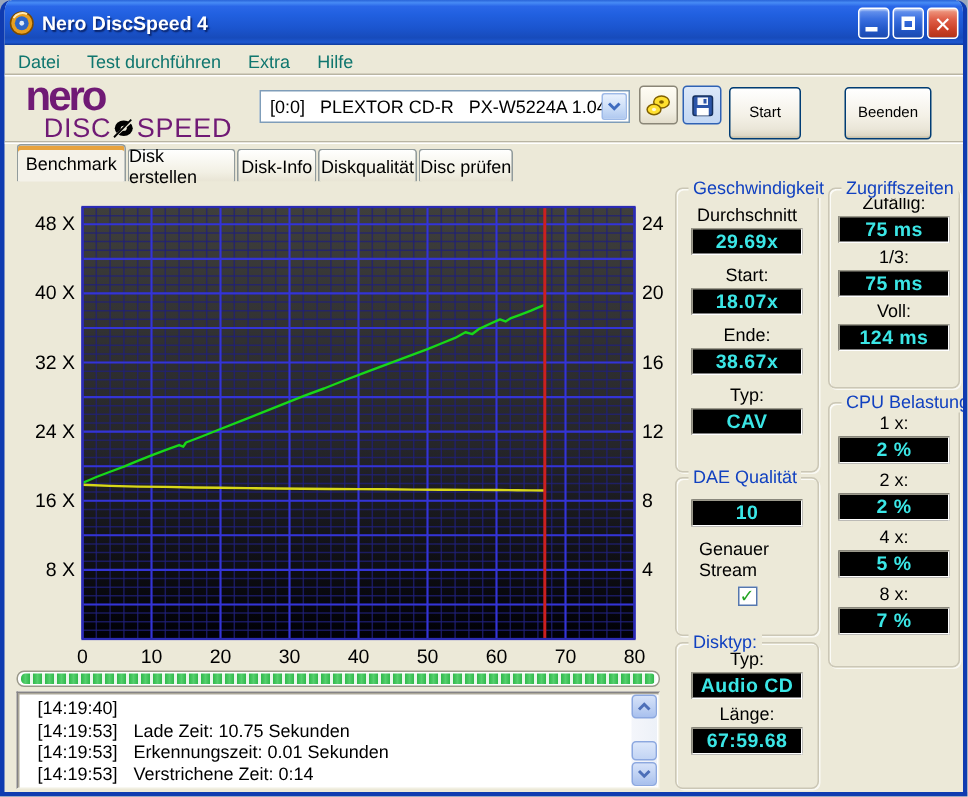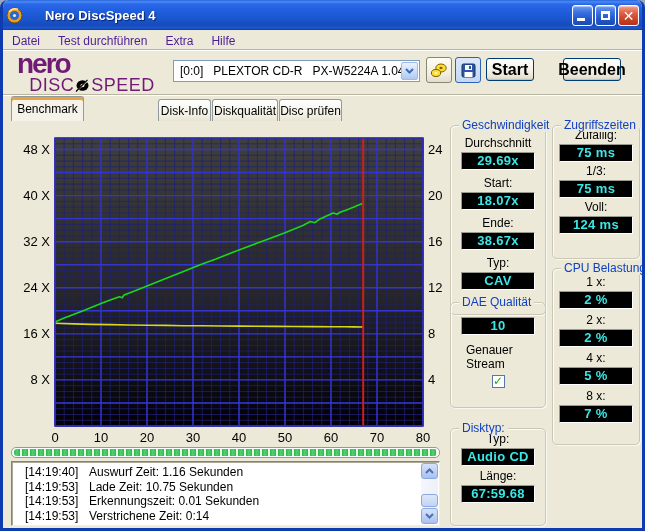--- a/index.html
+++ b/index.html
@@ -11,47 +11,47 @@
     border-left:3px solid #0F3BB0;border-right:3px solid #0F3BB0;border-bottom:3px solid #0F3BB0;
     border-radius:8px 8px 0 0;
   }
   
   .titlebar{
     position:absolute;top:0;left:-3px;right:-3px;height:30px;
     background:linear-gradient(180deg,#2964d8 0%,#478bf5 6%,#2a67e8 14%,#2160e0 32%,#1b55cf 62%,#174bbb 84%,#1d57d0 94%,#0f3a9a 100%);
     border-radius:8px 8px 0 0;
     display:flex;align-items:center;padding:0 6px;
   }
-  .titlebar .title{color:#fff;font-weight:bold;font-size:13px;margin-left:22px;text-shadow:1px 1px 1px #0A246A;flex:1;}
+  .titlebar .title{color:#fff;font-weight:bold;font-size:13px;margin-left:5px;text-shadow:1px 1px 1px #0A246A;flex:1;}
   .tb-btn{width:21px;height:21px;border-radius:3px;border:1px solid #fff;margin-left:2px;position:relative;
     background:linear-gradient(180deg,#6f9af0 0%,#3a6fe0 35%,#2257c8 70%,#1c4ab0 100%);
     box-shadow:inset 0 1px 1px rgba(255,255,255,.5);}
   .tb-btn.close{background:linear-gradient(180deg,#f0a088 0%,#e0614a 35%,#cc4228 70%,#b23318 100%);}
   .tb-btn .min-glyph{position:absolute;left:4px;bottom:4px;width:8px;height:3px;background:#fff;}
   .tb-btn .max-glyph{position:absolute;left:5px;top:5px;width:9px;height:9px;border:2px solid #fff;border-top-width:3px;}
   .tb-btn .x-glyph{position:absolute;left:0;top:1px;width:100%;text-align:center;color:#fff;font-size:14px;font-weight:bold;line-height:18px;}
   .app-icon{width:17px;height:17px;}
   
   .menubar{position:absolute;top:31px;left:0;right:0;height:19px;display:flex;align-items:center;padding-left:7px;}
-  .menu-item{font-size:12px;padding:2px 8px 2px 2px;margin-right:8px;color:#4c1d95;cursor:default;}
+  .menu-item{font-size:12px;padding:2px 8px 2px 2px;margin-right:8px;color:#0f766e;cursor:default;}
   .rule{position:absolute;left:0;right:0;height:2px;border-top:1px solid #b9b5a3;border-bottom:1px solid #fff;}
   
   .logo{position:absolute;left:14px;top:52px;width:150px;text-align:left;color:#701a75;}
   .logo .l1{font-size:28px;font-weight:bold;letter-spacing:-2px;line-height:23px;}
   .logo .l2{font-size:18px;font-weight:normal;letter-spacing:.5px;display:flex;align-items:center;justify-content:center;gap:1px;}
   .combo{position:absolute;left:170px;top:60px;width:247px;height:22px;background:#fff;border:1px solid #7F9DB9;}
   .combo .val{font-size:12px;line-height:20px;padding-left:6px;white-space:pre;overflow:hidden;}
   .combo .arrow{position:absolute;right:1px;top:1px;width:17px;height:18px;border:1px solid #9EBAE8;border-radius:2px;
     background:linear-gradient(180deg,#E9F1FD 0%,#CFE0F8 50%,#B0C9F0 100%);display:flex;align-items:center;justify-content:center;}
   .tool-btn{position:absolute;width:26px;height:26px;border-radius:3px;display:flex;align-items:center;justify-content:center;}
   .tool-btn.plain{left:423px;top:57px;border:1px solid #8A8677;background:linear-gradient(180deg,#FFFDF4,#F0EDE0 70%,#E2DDCB);}
   .tool-btn.sel{left:452px;top:57px;border:1px solid #2F62B5;background:linear-gradient(180deg,#DCE8F9,#C3D7F3);}
-  .xp-btn{position:absolute;height:23px;border:1px solid #003C74;border-radius:3px;font-size:16px;color:#000;
+  .xp-btn{position:absolute;height:35px;border:1px solid #003C74;border-radius:3px;font-size:10px;color:#000;
     background:linear-gradient(180deg,#FFFFFF,#F4F1E7 55%,#EAE6D8 82%,#D9D2BF);
-    display:flex;align-items:center;justify-content:center;box-shadow:inset 0 -1px 0 #C8C2AC;font-weight:bold;}
+    display:flex;align-items:center;justify-content:center;box-shadow:inset 0 -1px 0 #C8C2AC;}
   .btn-start{left:483px;top:58px;width:48px;}
   .btn-quit{left:560px;top:58px;width:58px;}
   
   .tab{position:absolute;top:99px;height:22px;border:1px solid #919B9C;border-bottom:none;border-radius:3px 3px 0 0;
     background:linear-gradient(180deg,#FFFFFE,#F2F0E4 70%,#E8E4D4);font-size:12px;display:flex;align-items:center;justify-content:center;color:#000;}
   .tab.active{top:96px;height:25px;background:#F4F2E9;box-shadow:inset 0 3px 0 #E8A33D;z-index:2;}
   
   .chart-wrap{position:absolute;left:0;top:130px;width:440px;height:315px;}
   
   .progress{position:absolute;left:8px;top:447px;width:429px;height:11px;border:1px solid #9b998a;border-radius:5px;background:#fff;padding:1px 2px;}
@@ -149,20 +149,21 @@
       <rect x="4" y="2" width="7" height="5" fill="#F4F6FA"></rect>
       <rect x="8" y="3" width="2" height="3" fill="#2C55A8"></rect>
       <rect x="3.5" y="9" width="8" height="5" fill="#FFFFFF"></rect>
     </svg>
   </div>
   <div class="xp-btn btn-start">Start</div>
   <div class="xp-btn btn-quit">Beenden</div>
   <div class="rule" style="top:94px;"></div>
 
   <div class="tab active" style="left:8px;width:73px;">Benchmark</div>
+  <div class="tab" style="left:82px;width:72px;">Disk erstellen</div>
   <div class="tab" style="left:155px;width:53px;">Disk-Info</div>
   <div class="tab" style="left:209px;width:66px;">Diskqualität</div>
   <div class="tab" style="left:276px;width:63px;">Disc prüfen</div>
 
   <div class="chart-wrap">
     <svg id="chart-svg" width="440" height="315" viewBox="0 0 440 315">
         <defs>
           <linearGradient id="cbg" x1="0" y1="0" x2="0" y2="1">
             <stop offset="0%" stop-color="#3f3f3c"></stop>
             <stop offset="55%" stop-color="#26262a"></stop>
@@ -313,21 +314,20 @@
   </div>
 
   <div class="progress">
     <div class="fill"></div>
   </div>
 
   <div class="log">
     <div class="log-lines" id="log-lines">
         <div class="log-line">
           <span class="log-time">[14:19:40]</span>
-          <span>Auswurf Zeit: 1.16 Sekunden</span>
         </div>
         <div class="log-line">
           <span class="log-time">[14:19:53]</span>
           <span>Lade Zeit: 10.75 Sekunden</span>
         </div>
         <div class="log-line">
           <span class="log-time">[14:19:53]</span>
           <span>Erkennungszeit: 0.01 Sekunden</span>
         </div>
         <div class="log-line">
@@ -365,21 +365,21 @@
           <div class="plabel" style="margin-top: 6px;">Ende:</div>
           <div class="lcd">38.67x</div>
         </div>
         <div class="prow">
           <div class="plabel" style="margin-top: 6px;">Typ:</div>
           <div class="lcd">CAV</div>
         </div>
       </div>
   </div>
 
-  <div class="panel" style="left:447px;top:302px;width:96px;height:106px;">
+  <div class="panel" style="left:447px;top:318px;width:96px;height:106px;">
     <span class="ptitle">DAE Qualität</span>
     <div class="prow">
         <div class="lcd" style="margin-top:14px;">10</div>
       </div>
     <div class="plabel" style="width:64px;margin:8px auto 0;white-space:normal;line-height:14px;">Genauer Stream</div>
     <div class="checkbox">✓</div>
   </div>
 
   <div class="panel" style="left:447px;top:428px;width:96px;height:98px;">
     <span class="ptitle">Disktyp:</span>

